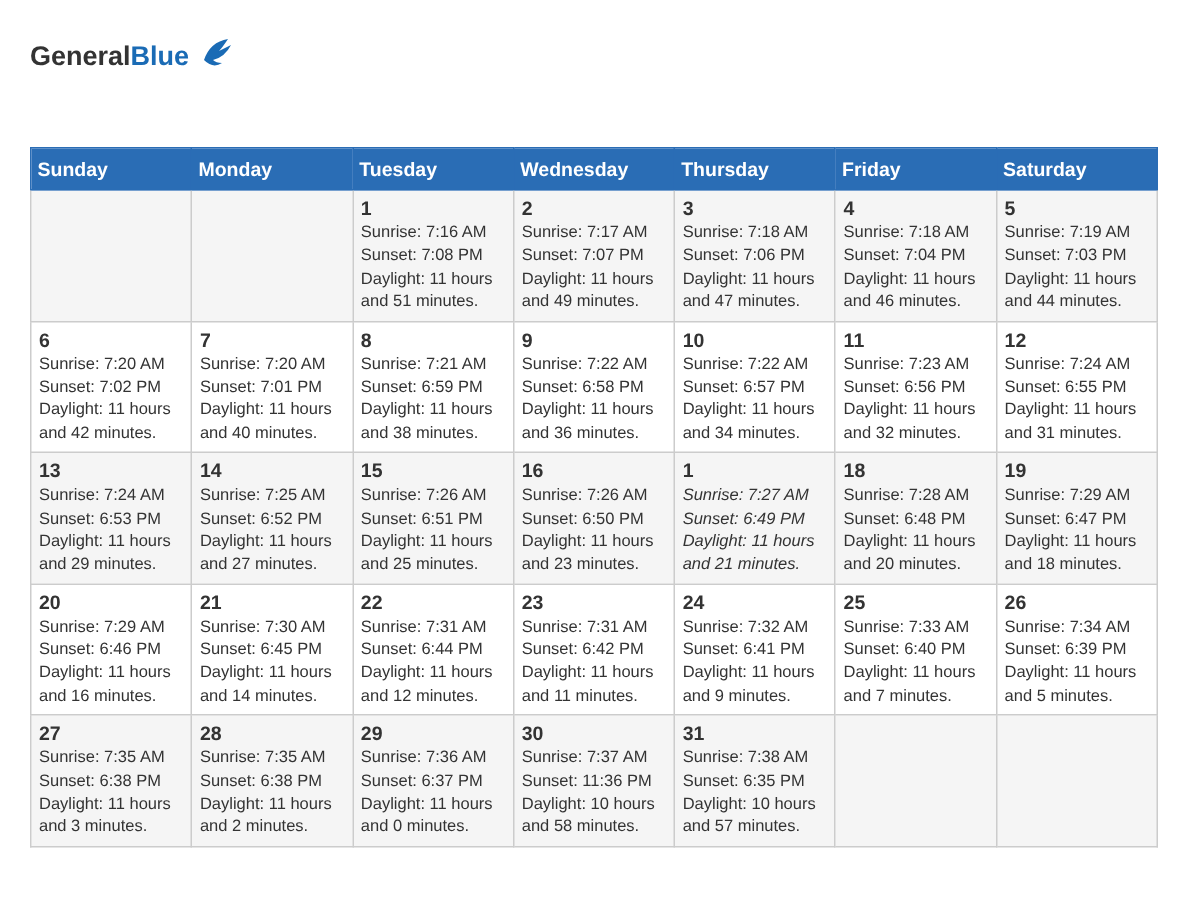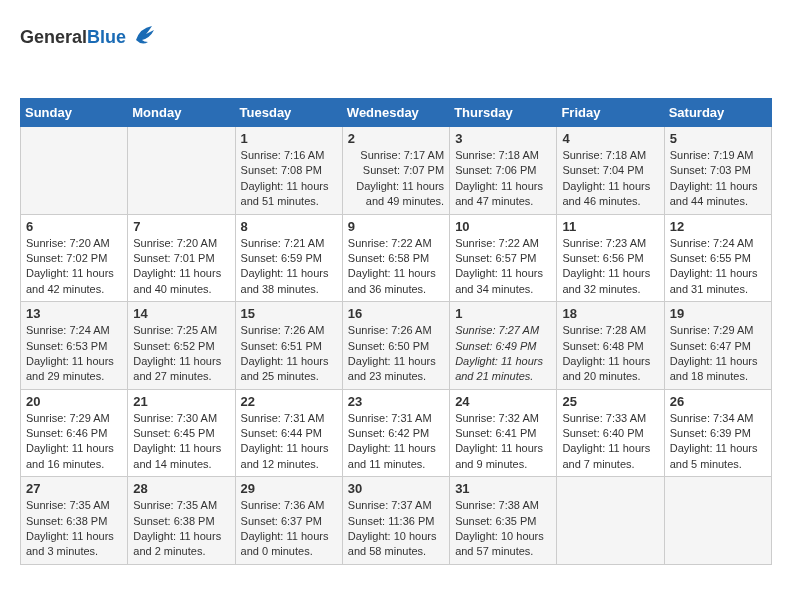--- a/index.html
+++ b/index.html
@@ -125,21 +125,21 @@
         <td class="empty-cell"></td>
         <td class="empty-cell"></td>
         <td>
           <span class="day-number">1</span>
           <div class="day-info" style="white-space: pre-line;">Sunrise: 7:16 AM
 Sunset: 7:08 PM
 Daylight: 11 hours and 51 minutes.</div>
         </td>
         <td>
           <span class="day-number">2</span>
-          <div class="day-info" style="white-space: pre-line; text-align: right;">Sunrise: 7:17 AM
+          <div class="day-info" style="white-space: pre-line;">Sunrise: 7:17 AM
 Sunset: 7:07 PM
 Daylight: 11 hours and 49 minutes.</div>
         </td>
         <td>
           <span class="day-number">3</span>
           <div class="day-info" style="white-space: pre-line;">Sunrise: 7:18 AM
 Sunset: 7:06 PM
 Daylight: 11 hours and 47 minutes.</div>
         </td>
         <td>

